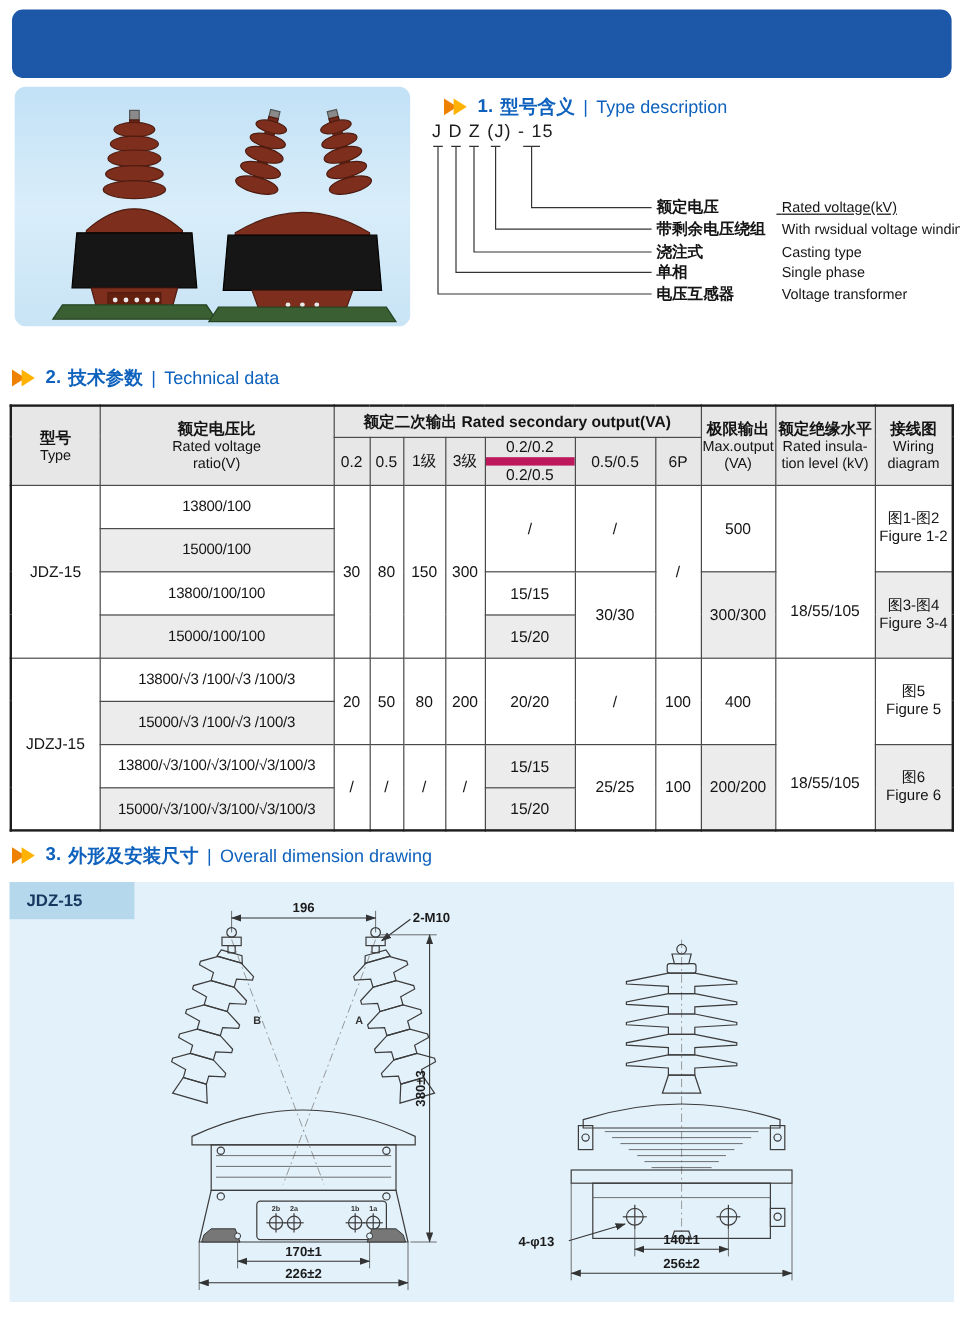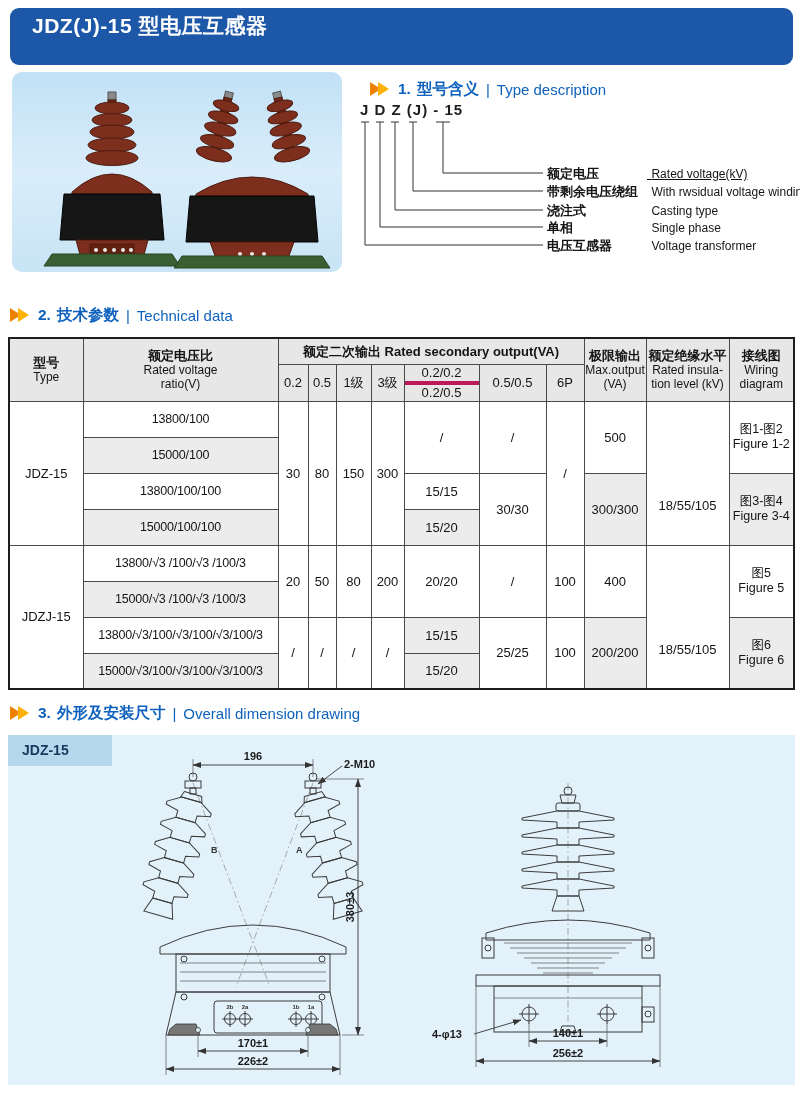--- a/index.html
+++ b/index.html
@@ -20,39 +20,39 @@
   .h-num,.h-zh{font-size:15.5px;font-weight:bold;color:#0e62bd;}
   .h-num{margin-right:6px;}
   .h-sep{color:#0e62bd;font-size:15px;margin:0 7px;}
   .h-en{font-size:15px;color:#0e62bd;}
 
   
   .photo{position:absolute;left:12px;top:72px;width:330px;height:200px;}
 
   
   .tdiag{position:absolute;left:340px;top:98px;width:458px;height:174px;}
-  .tdiag .code{position:absolute;left:20px;top:3px;font-size:15px;font-weight:bold;letter-spacing:1px;color:#1d1d1d;}
+  .tdiag .code{position:absolute;left:20px;top:3px;font-size:15px;font-weight:normal;letter-spacing:1px;color:#1d1d1d;}
   .tdiag svg{position:absolute;left:0;top:0;}
   .tc-row{position:absolute;left:207px;white-space:nowrap;}
   .tc-zh{display:inline-block;width:100px;font-size:13px;font-weight:600;color:#151515;}
   .tc-en{font-size:12px;color:#151515;}
 
   
   .tblwrap{position:absolute;left:8px;top:337px;width:681px;}
   table{border-collapse:collapse;table-layout:fixed;width:785px;text-align:center;}
   table{border:2px solid #1d1d1d;}
   th,td{border:1px solid #4a4a4a;padding:0;font-size:13px;color:#141414;}
   th{background:#e7e7e7;font-weight:normal;}
   .hz{font-size:13px;font-weight:bold;line-height:15px;}
   .he{font-size:12px;line-height:14px;}
   tr.r1h{height:26px;} tr.r2h{height:34px;} tr.b{height:36px;}
   td.g{background:#ececec;}
   td.ratio{font-size:12.5px;letter-spacing:-0.2px;}
   .stack div{line-height:16px;font-size:13px;}
-  .stack div:first-child{border-bottom:4px solid #be185d;}
+  .stack div:first-child{border-bottom:7px solid #be185d;}
   td.low{vertical-align:top;padding-top:96px;}
   .wir div{font-size:12.5px;line-height:15px;}
 
   
   .panel{position:absolute;left:8px;top:735px;width:787px;height:350px;background:#e3f1fa;}
   .ptab{position:absolute;left:0;top:0;width:104px;height:31px;background:#b5d8ed;
         color:#17375e;font-weight:bold;font-size:14px;line-height:31px;box-sizing:border-box;padding-left:14px;}
   .panel svg{position:absolute;left:0;top:0;}
 
   
@@ -64,21 +64,20 @@
   text.d{font:600 11px "Liberation Sans","DejaVu Sans",sans-serif;fill:#1b1b1b;}
   text.s{font:600 6px "Liberation Sans","DejaVu Sans",sans-serif;fill:#333;}
   text.m{font:600 9px "Liberation Sans","DejaVu Sans",sans-serif;fill:#333;}
 </style>
 </head>
 <body>
 
 <div id="page">
 
   <div class="banner">
-    <div class="banner-zh">JDZ(J)-15 型电压互感器</div>
   </div>
 
   <div class="photo">
     <svg width="330" height="200" viewBox="0 0 330 200">
       <defs>
         <linearGradient id="pbg" x1="0" y1="0" x2="0" y2="1">
           <stop offset="0" stop-color="#c2e1f6"></stop>
             <stop offset="0.5" stop-color="#d9edfa"></stop>
             <stop offset="1" stop-color="#c8e4f5"></stop>
         </linearGradient>

